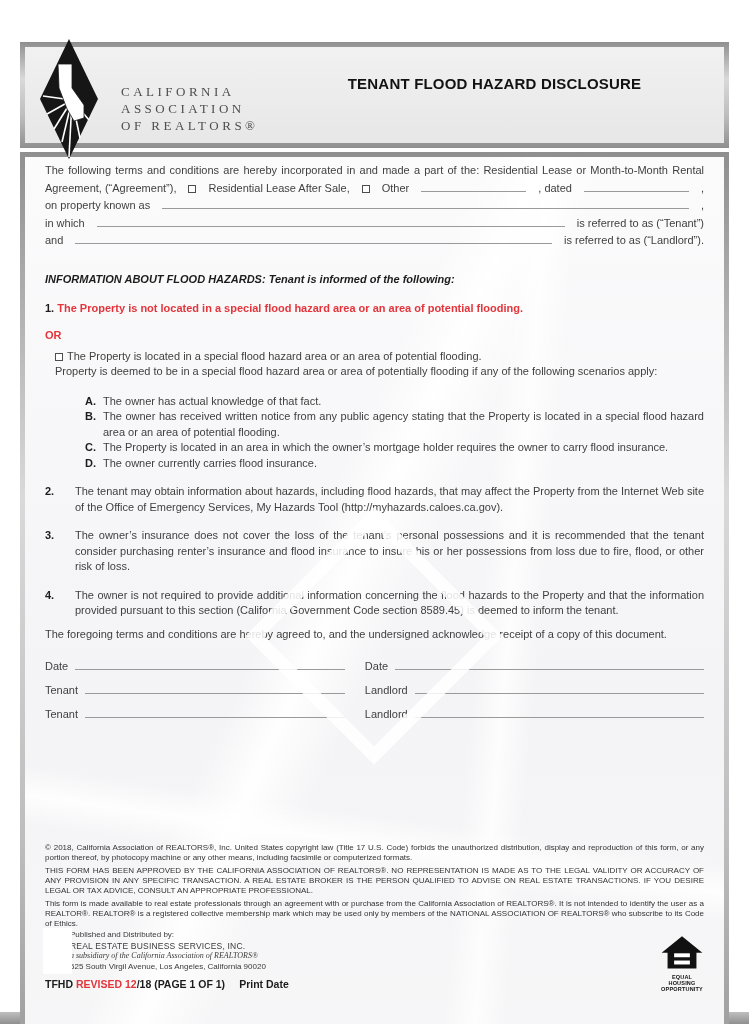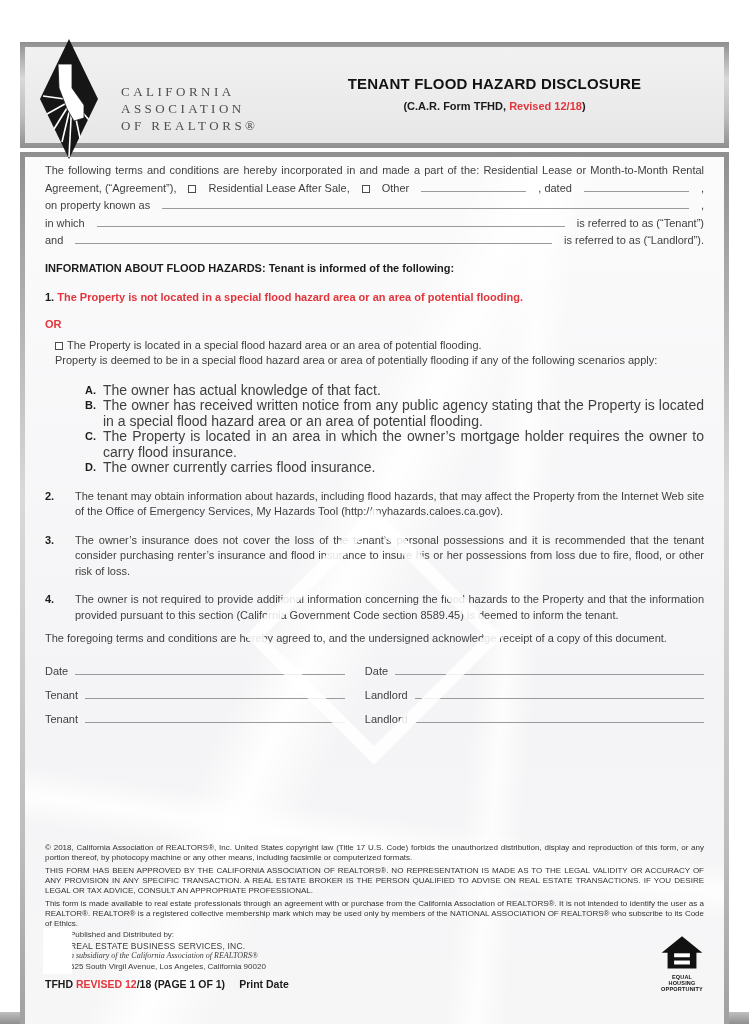--- a/index.html
+++ b/index.html
@@ -42,28 +42,28 @@
   .iline { font-size:11px; line-height:15.5px; }
   .justify-full { text-align:justify; text-align-last:justify; }
   .flexline { display:flex; align-items:baseline; gap:12px; }
   .blank { flex:1 1 auto; border-bottom:1px solid #9a9a9a; height:13px; min-width:30px; }
   .cb { width:8px; height:8px; border:1px solid #4d4d4d; background:#fff; display:inline-block;
         flex:none; align-self:flex-end; margin-bottom:3px; }
   .cb-inline { width:8px; height:8px; border:1px solid #4d4d4d; background:#fff; display:inline-block;
                vertical-align:-1px; margin-right:4px; }
   .bold { font-weight:bold; color:#1c1c1c; }
 
-  .section-heading { margin-top:13px; font-size:11px; font-weight:bold; color:#1c1c1c; }
+  .section-heading { margin-top:24px; font-size:11px; font-weight:bold; color:#1c1c1c;font-style:italic; }
   .item1 { margin-top:17px; font-size:11px; font-weight:bold; }
   .or-line { margin-top:15px; font-size:11px; font-weight:bold; }
   .cb-para { margin-top:8px; margin-left:10px; }
   .scenarios { margin-top:14px; margin-left:40px; }
   .sc-row { display:flex; }
   .sc-letter { flex:none; width:18px; font-weight:bold; color:#1c1c1c; font-size:11px; line-height:15.5px; }
-  .sc-text { flex:1; text-align:justify; font-size:14px; line-height:15.5px; }
+  .sc-text { flex:1; text-align:justify; font-size:11px; line-height:15.5px; }
   .num-item { display:flex; margin-top:13px; }
   .num { flex:none; width:18px; font-weight:bold; color:#1c1c1c; font-size:11px; line-height:15.5px; }
   .num-text { flex:1; text-align:justify; font-size:11px; line-height:15.5px;margin-left:12px; }
   .foregoing { margin-top:8px; }
 
   .sig-area { margin-top:6px; }
   .sig-row { display:flex; height:24px; align-items:flex-end; }
   .sig-cell { display:flex; align-items:baseline; gap:7px; font-size:11px; }
   .sig-left { width:45.5%; }
   .sig-right { flex:1; margin-left:20px; }
@@ -108,21 +108,20 @@
       </g>
       <path d="M19,26 L33,26 L33,50 L45,67 L45,80 L35,83 L28,71 L20,50 Z" fill="#ffffff" stroke="#161616" stroke-width="0.8"></path>
     </svg>
     <div class="car-text">
       <div>CALIFORNIA</div>
       <div>ASSOCIATION</div>
       <div>OF REALTORS®</div>
     </div>
     <div class="header-titles">
       <div class="form-title">TENANT FLOOD HAZARD DISCLOSURE</div>
-      <div class="form-subtitle"><span>(C.A.R. Form TFHD, </span><span class="red">Revised 12/18</span><span>)</span></div>
     </div>
   </div>
 </div>
 
 <div class="frame" id="body-box">
   <div class="frame-inner">
     <div class="wm-diamond"></div>
     <div class="wm-streak"></div>
 
     <div>

